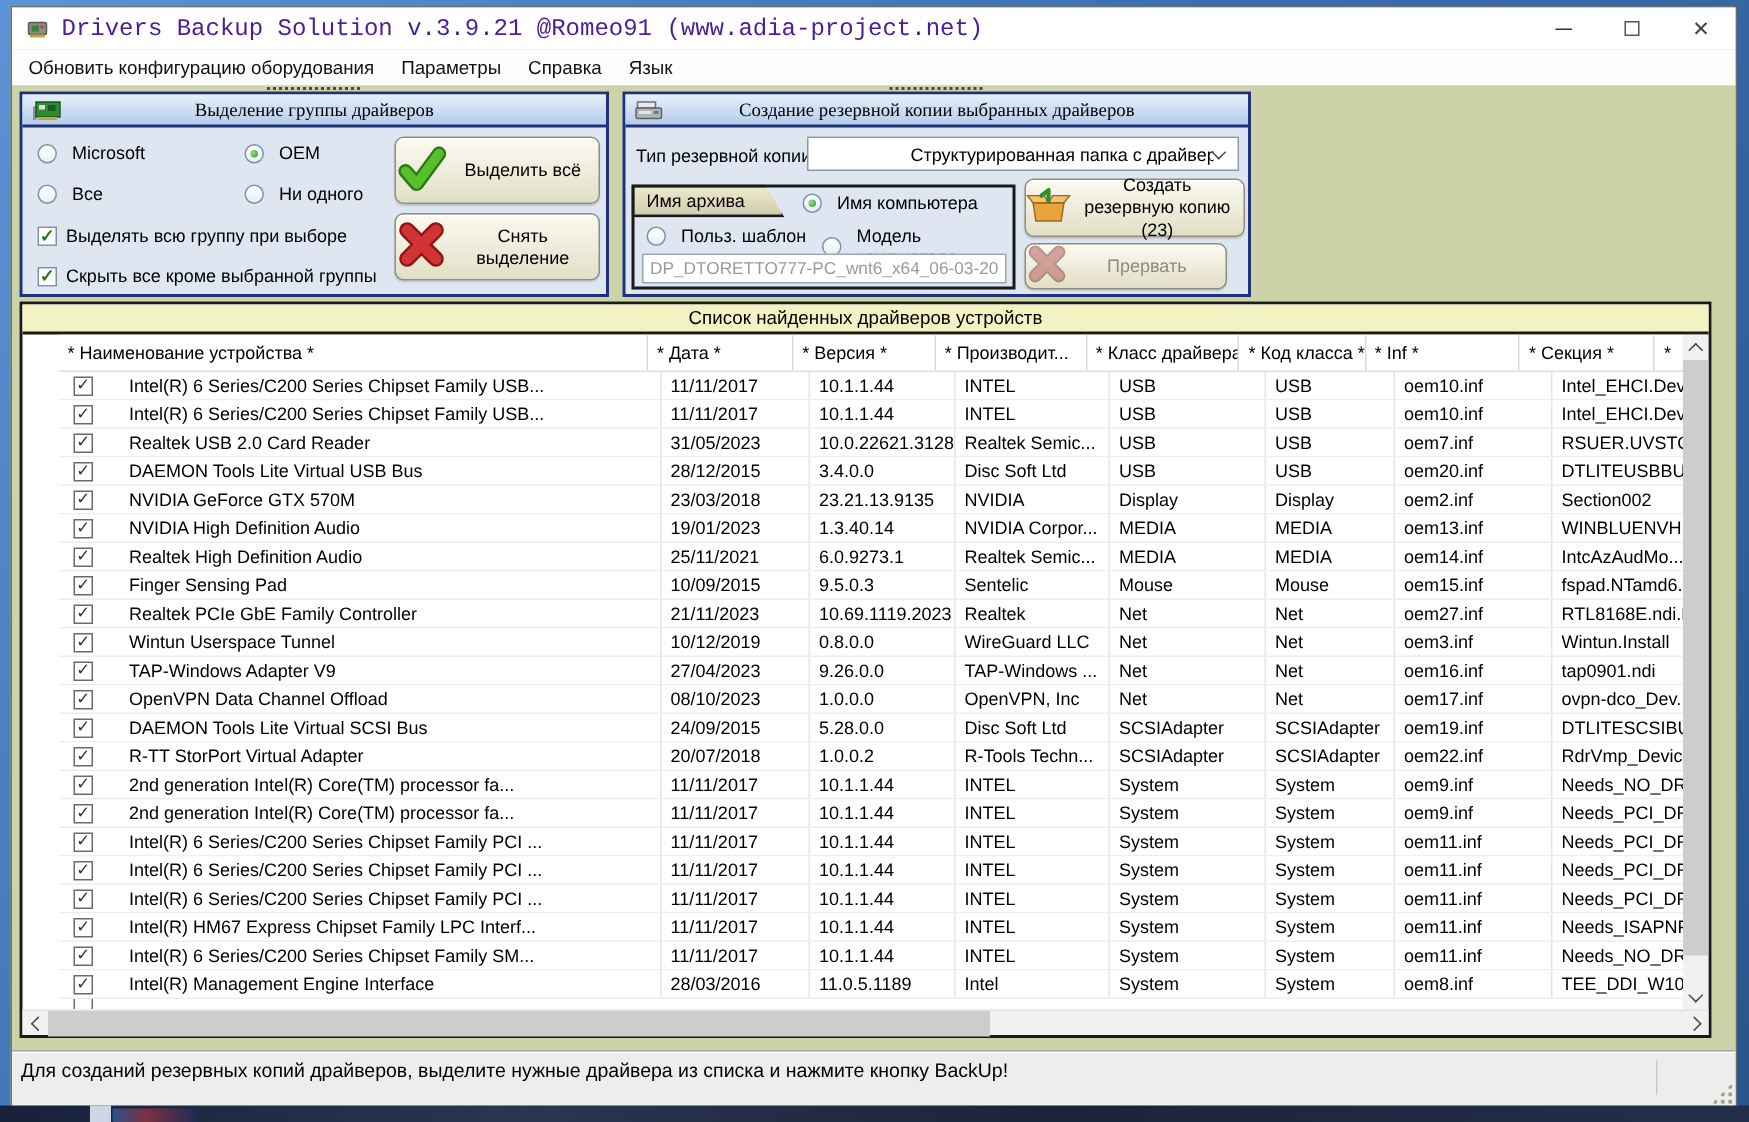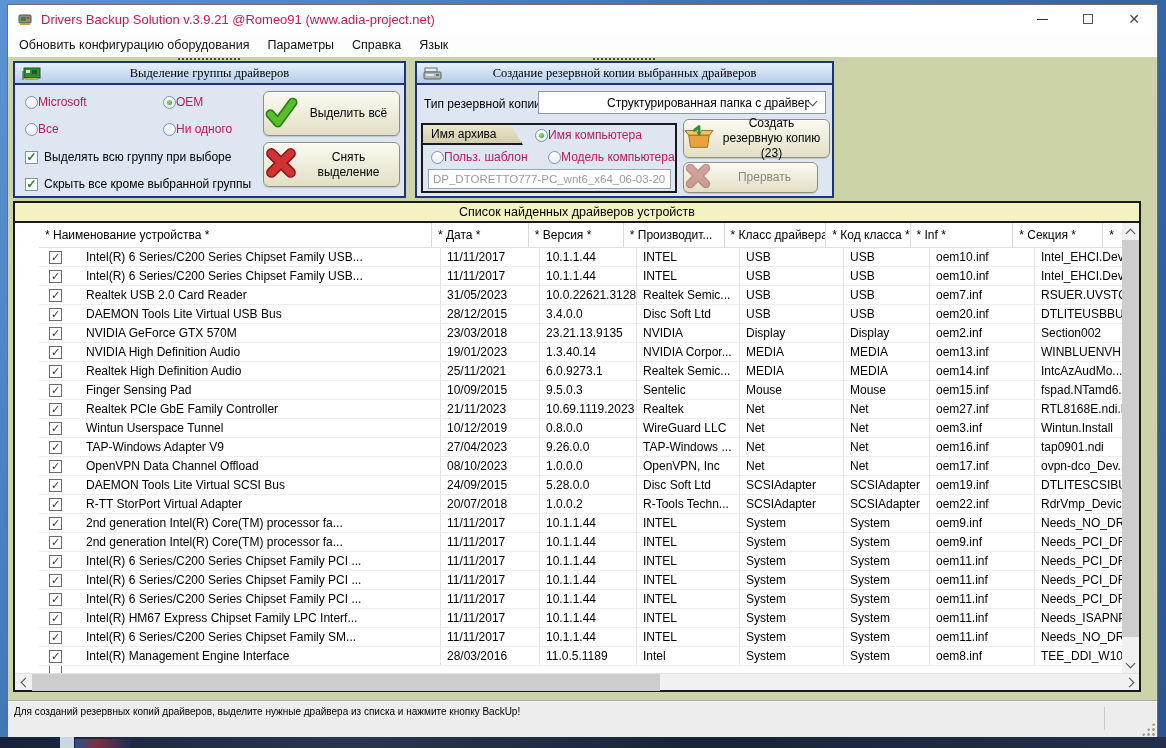--- a/index.html
+++ b/index.html
@@ -9,21 +9,21 @@
     background:linear-gradient(130deg,#5b93d6 0%,#3a70b0 45%,#29558c 100%);
     position:relative;
   }
 
   
   .window { position:absolute; left:7px; top:4px; width:1151px; height:733px;
     background:#ccd3a9; border:1px solid #6e6e6e; }
 
   .titlebar { height:28px; background:#ffffff; display:flex; align-items:center; }
   .appicon { width:17px; height:16px; margin:0 7px 0 9px; }
-  .titletext { font-size:13px; color:#be185d; }
+  .titletext { font-size:16px; color:#4c1d95;font-family:Liberation Mono, monospace; }
   .winctl { margin-left:auto; display:flex; height:100%; }
   .ctl { width:46px; height:100%; display:flex; align-items:center; justify-content:center;
     color:#333; font-size:13px; cursor:default; }
   .ctl .minbar { width:11px; height:1px; background:#333; }
   .ctl .maxbox { width:10px; height:10px; border:1px solid #555; }
   .ctl.close { font-size:14px; color:#444; }
 
   .menubar { height:24px; background:#fdfdfd; display:flex; align-items:center; font-size:12.5px; color:#111; }
   .menuitem { padding:3px 9px; }
   .menuitem:first-child { margin-left:2px; }
@@ -34,21 +34,21 @@
   
   .panel { position:absolute; border:2px solid #203079; background:#dde6f1; }
   .p-left  { left:5px;  top:4px; width:393px; height:137px; }
   .p-right { left:407px; top:4px; width:419px; height:137px; }
   .phead { height:22px; background:linear-gradient(#e7f0fb,#b4cdea);
     border-bottom:2px solid #203079; display:flex; align-items:center; position:relative;font-family:Liberation Serif, serif; }
   .phead .ptitle { position:absolute; left:0; right:0; text-align:center; font-size:12.5px; color:#000; }
   .picon { width:20px; height:15px; margin-left:6px; z-index:1; }
   .pbody { position:relative; height:109px; }
 
-  .radio { position:absolute; display:flex; align-items:center; gap:0; font-size:12px; color:#be185d; }
+  .radio { position:absolute; display:flex; align-items:center; gap:10px; font-size:12px; color:#000000; }
   .radio .dot { width:13px; height:13px; border-radius:50%; border:1px solid #7e93a9;
     background:linear-gradient(#fff,#e9eef3); position:relative; flex:0 0 auto; }
   .radio.selected .dot::after { content:""; position:absolute; inset:3px; border-radius:50%;
     background:radial-gradient(circle at 35% 35%, #97dc82, #2e9b2e); }
 
   .checkbox { position:absolute; display:flex; align-items:center; gap:6px; font-size:12px; color:#000; }
   .checkbox .box { width:13px; height:13px; border:1px solid #7e93a9; background:#fff;
     color:#2c7a2c; font-size:12px; line-height:11px; text-align:center; font-weight:bold; flex:0 0 auto; }
 
   .btn3d { position:absolute; background:linear-gradient(#fbfaf1,#e2dfc6);
@@ -115,21 +115,21 @@
 
   .hscroll { height:17px; background:#f1f1f1; position:relative; flex:0 0 auto; border-top:1px solid #e2e2e2; }
   .harrow { position:absolute; top:0; width:17px; height:17px; display:flex; align-items:center; justify-content:center; }
   .harrow.left { left:0; } .harrow.right { right:0; }
   .hthumb { position:absolute; top:0; left:17px; width:628px; height:17px; background:#cdcdcd; }
 
   
   .statusbar { position:absolute; left:0; top:643px; width:1149px; height:38px;
     background:#ededed; border-top:1px solid #a8a8a8; box-shadow:inset 0 1px 0 #fbfbfb;
     display:flex; align-items:flex-start; }
-  .statustext { font-size:10px; color:#000; padding:5px 0 0 6px; }
+  .statustext { font-size:13px; color:#000; padding:5px 0 0 6px; }
   .statussep { position:absolute; right:52px; top:6px; bottom:8px; width:1px; background:#c9c9c9; }
   .grip { position:absolute; right:2px; bottom:2px; width:14px; height:14px;
     background-image:radial-gradient(circle,#9aa089 1.3px,transparent 1.5px);
     background-size:5px 5px; clip-path:polygon(100% 0,100% 100%,0 100%); }
 
   
   .deskbottom { position:absolute; left:0; top:737px; width:1166px; height:11px;
     background:linear-gradient(90deg,#17223a,#2a3550 30%,#1a2438 60%,#232f4a); }
   .deskblob1 { position:absolute; left:75px; top:2px; width:56px; height:9px;
     background:linear-gradient(90deg,#2d4f8a,#7d3040 40%,#1d2c55); border-radius:1px; }

